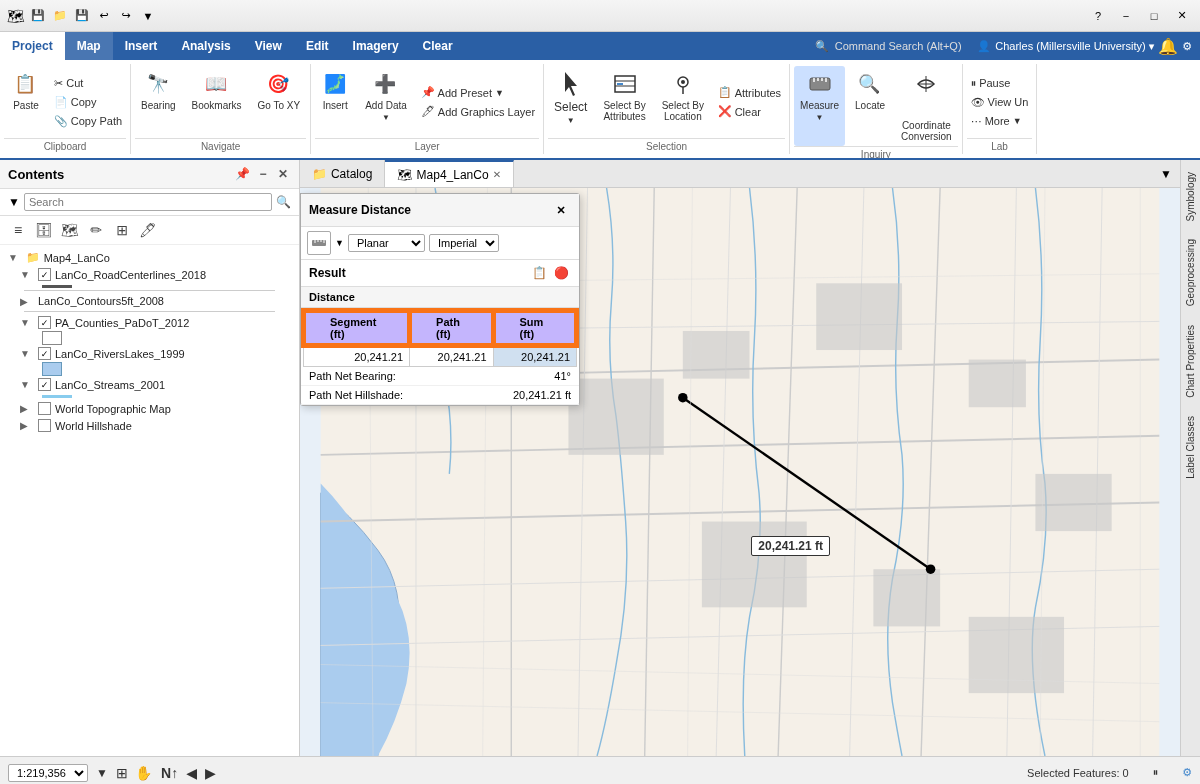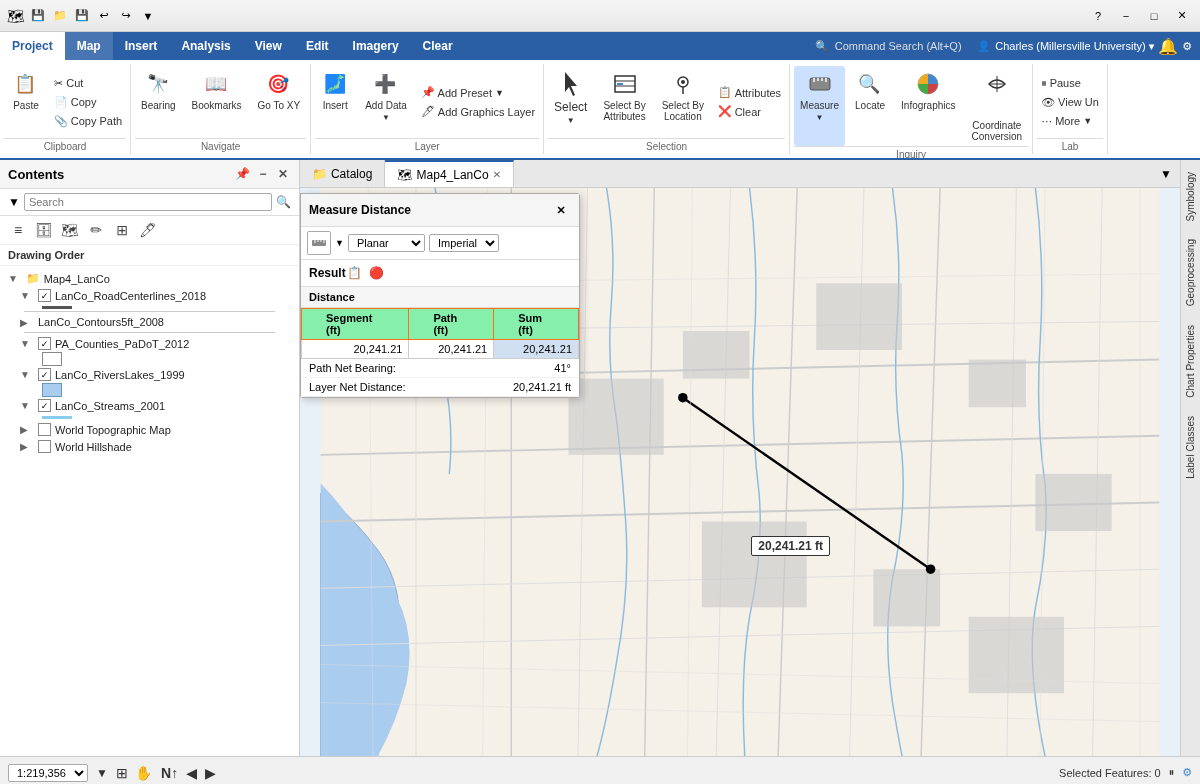--- a/index.html
+++ b/index.html
@@ -237,21 +237,21 @@
     }
     .scale-select {
       border: 1px solid #aaa;
       border-radius: 2px;
       padding: 1px 4px;
       font-size: 11px;
       background: white;
       width: 80px;
     }
     .status-coords { flex: 1; text-align: center; }
-    .status-right { display: flex; align-items: center; gap: 8px; margin-left: auto; }
+    .status-right { display: flex; align-items: center; gap: 24px; margin-left: auto; }
 
     
     .measure-popup {
       position: absolute;
       top: 5px;
       left: 0px;
       width: 280px;
       background: white;
       border: 1px solid #aaa;
       border-radius: 3px;
@@ -292,30 +292,32 @@
     .measure-select {
       border: 1px solid #aaa;
       border-radius: 2px;
       padding: 1px 4px;
       font-size: 11px;
       background: white;
     }
     .measure-result-header {
       display: flex;
       align-items: center;
+      justify-content: space-between;
       padding: 4px 8px;
       border-bottom: 1px solid #ddd;
+      gap: 20px;
     }
     .measure-result-label { font-weight: bold; font-size: 12px; }
     .measure-result-icons { display: flex; gap: 4px; }
     .measure-result-icon { width: 18px; height: 18px; display: flex; align-items: center; justify-content: center; cursor: pointer; font-size: 12px; }
     .measure-table { width: 100%; border-collapse: collapse; }
     .measure-table th {
-      background: #86efac;
-      border: 1px solid #f97316;
+      background: #c4b5fd;
+      border: 5px solid #f97316;
       padding: 3px 24px;
       text-align: left;
       font-size: 11px;
     }
     .measure-table td {
       border: 1px solid #ccc;
       padding: 3px 6px;
       font-size: 11px;
     }
     .measure-table td:first-child { text-align: right; }
@@ -517,32 +519,20 @@
             <line x1="18" y1="8" x2="18" y2="12" stroke="white" stroke-width="1.5"></line>
           </svg>
         </div>
         <span style="font-size:10px">Measure</span>
         <span style="font-size:8px">▼</span>
       </div>
       <div class="ribbon-btn">
         <div class="ribbon-icon">🔍</div>
         <span style="font-size:10px">Locate</span>
       </div>
-      <div class="ribbon-btn">
-        <div class="ribbon-icon">
-          <svg width="24" height="24" viewBox="0 0 24 24">
-            <circle cx="12" cy="12" r="10" fill="none" stroke="#aaa" stroke-width="1"></circle>
-            <path d="M12,12 L12,2 A10,10 0 0,1 22,12 Z" fill="#4488cc"></path>
-            <path d="M12,12 L22,12 A10,10 0 0,1 12,22 Z" fill="#cc4444"></path>
-            <path d="M12,12 L12,22 A10,10 0 0,1 2,12 Z" fill="#44aa44"></path>
-            <path d="M12,12 L2,12 A10,10 0 0,1 12,2 Z" fill="#eeaa22"></path>
-          </svg>
-        </div>
-        <span style="font-size:10px">Infographics</span>
-      </div>
       <div class="ribbon-btn" style="text-align:center;gap:22px;">
         <div class="ribbon-icon">
           <svg width="24" height="24" viewBox="0 0 24 24">
             <path d="M4,12 Q12,4 20,12 Q12,20 4,12Z" fill="none" stroke="#333" stroke-width="1.5"></path>
             <line x1="12" y1="4" x2="12" y2="20" stroke="#333" stroke-width="1"></line>
             <line x1="4" y1="12" x2="20" y2="12" stroke="#333" stroke-width="1"></line>
           </svg>
         </div>
         <span style="font-size:10px;text-align:center;line-height:1.1">Coordinate<br>Conversion</span>
       </div>
@@ -593,21 +583,20 @@
 
     <div class="toolbar-row">
       <span class="tool-btn" title="List view">≡</span>
       <span class="tool-btn" title="Database">🗄</span>
       <span class="tool-btn" title="Map view">🗺</span>
       <span class="tool-btn" title="Edit">✏</span>
       <span class="tool-btn" title="Grid">⊞</span>
       <span class="tool-btn" title="Highlight">🖊</span>
     </div>
 
-    <div class="drawing-order-label">Drawing Order</div>
 
     <div class="layer-list">
 
       <div class="layer-item">
         <span class="layer-expand">▼</span>
         <span>📁</span>
         <span class="layer-name">Map4_LanCo</span>
       </div>
 
       <div class="layer-item" style="padding-left:20px;">
@@ -797,21 +786,21 @@
               <td>20,241.21</td>
             </tr>
           </tbody>
         </table>
 
         <div class="measure-info-row">
           <span>Path Net Bearing:</span>
           <span>41°</span>
         </div>
         <div class="measure-info-row">
-          <span>Layer Net Distance:</span>
+          <span>Path Net Hillshade:</span>
           <span>20,241.21 ft</span>
         </div>
       </div>
 
       
       <div class="measure-label">20,241.21 ft</div>
 
       
       <div style="position:absolute;top:5px;left:0;width:20px;height:20px;background:#ddd;border:1px solid #aaa;display:flex;align-items:center;justify-content:center;cursor:pointer;font-size:11px;">▲</div>
     </div>

